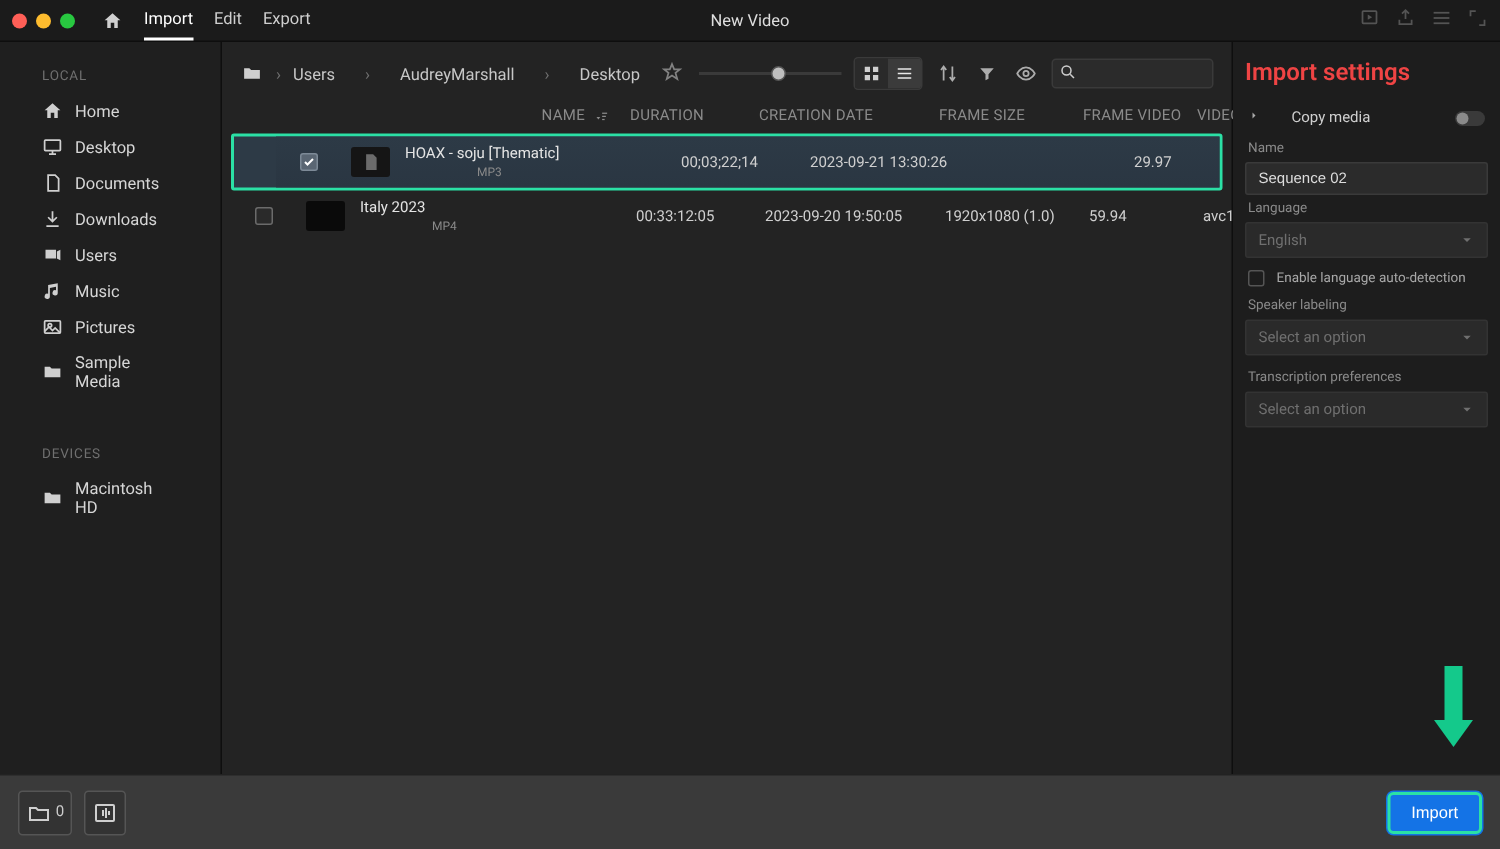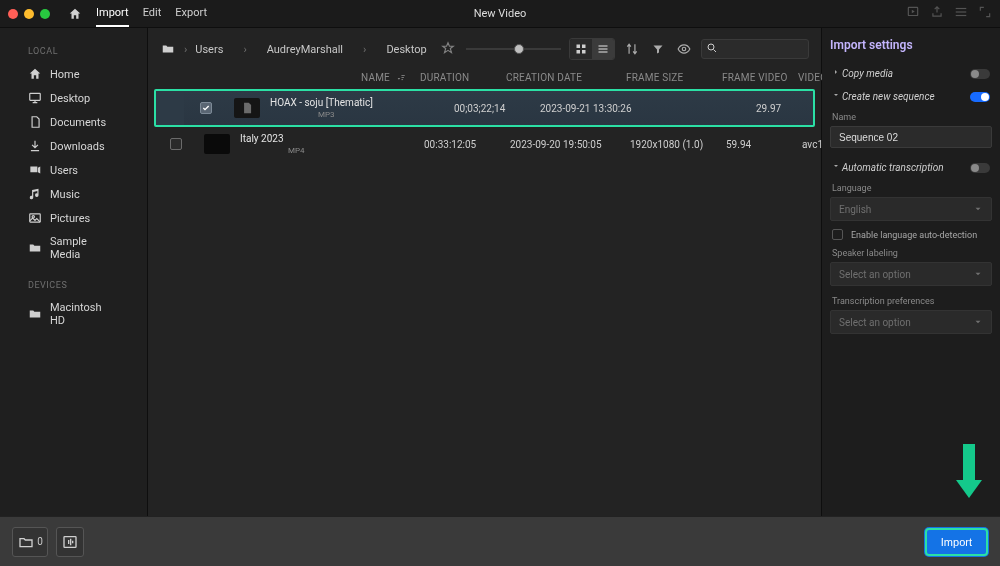--- a/index.html
+++ b/index.html
@@ -61,23 +61,23 @@
   .thumb.dark { background: #0a0a0a; }
   .media-name { display: flex; flex-direction: column; }
   .media-name .nm { font-size: 10px; color: #e4e4e4; }
   .media-name .ext { font-size: 8px; color: #8a8a8a; margin-top: 2px; padding-left: 48px; }
 
   .row-wrap.selected { border: 2px solid #2be0a5; background: #2d3a46; }
   .row-wrap.selected .row { background: linear-gradient(#2d3a46,#2a3642); margin-left: 28px; }
 
   
   .rightp { width: 178px; background: #1d1d1d; padding: 10px 8px 0; font-size: 10px; color: #cfcfcf; overflow: hidden; }
-  .rightp h3 { font-size: 12px; font-weight: 600; color: #c4b5fd; margin-bottom: 10px; }
+  .rightp h3 { font-size: 16px; font-weight: 600; color: #ef4444; margin-bottom: 10px; }
   .opt-row { display: flex; align-items: center; justify-content: space-between; padding: 6px 2px; cursor: pointer; }
-  .opt-row .lbl { display: flex; align-items: flex-start; gap: 2px; font-style: italic; }
+  .opt-row .lbl { display: flex; align-items: flex-start; gap: 21px; }
   .caret { width: 8px; height: 8px; display: inline-block; }
   .toggle { width: 20px; height: 10px; background: #3a3a3a; border-radius: 6px; position: relative; }
   .toggle::after { content: ""; position: absolute; top: 1px; left: 1px; width: 8px; height: 8px; border-radius: 50%; background: #8a8a8a; }
   .toggle.on { background: #176bff; }
   .toggle.on::after { left: auto; right: 1px; background: #fff; }
 
   .field-lbl { color: #8a8a8a; font-size: 9px; margin: 4px 2px; }
   .txtfield { width: 100%; height: 22px; background: #2b2b2b; border: 1px solid #3a3a3a; border-radius: 2px; padding: 0 8px; color: #ddd; font-size: 10px; }
   .select { width: 100%; height: 22px; background: #2a2a2a; border: 1px solid #333; border-radius: 2px; color: #6f6f6f; font-size: 10px; display: flex; align-items: center; justify-content: space-between; padding: 11px 8px; }
   .chk-line { display: flex; align-items: center; gap: 8px; margin: 8px 2px; color: #a8a8a8; font-size: 9px; }
@@ -197,21 +197,21 @@
       </div>
     <div class="side-item">
         <span class="ic">
           <svg width="14" height="14" viewBox="0 0 24 24" fill="#cfcfcf">
             <path d="M3 6h6l2 2h10v10H3z"></path>
           </svg>
         </span>
         <span>Sample Media</span>
       </div>
 
-    <div class="side-heading" style="margin-top:14px">DEVICES</div>
+    <div class="side-heading" style="margin-top:32px">DEVICES</div>
     <div class="side-item">
         <span class="ic">
           <svg width="14" height="14" viewBox="0 0 24 24" fill="#cfcfcf">
             <path d="M3 6h6l2 2h10v10H3z"></path>
           </svg>
         </span>
         <span>Macintosh HD</span>
       </div>
   </div>
 
@@ -350,41 +350,23 @@
 
     <div class="opt-row">
       <span class="lbl">
           <svg class="caret" viewBox="0 0 24 24" fill="#aaa">
             <path d="M9 6l6 6-6 6z"></path>
           </svg>
           <span>Copy media</span>
         </span>
       <span class="toggle"></span>
     </div>
-    <div class="opt-row">
-      <span class="lbl">
-          <svg class="caret" viewBox="0 0 24 24" fill="#aaa">
-            <path d="M6 9l6 6 6-6z"></path>
-          </svg>
-          <span>Create new sequence</span>
-        </span>
-      <span class="toggle on"></span>
-    </div>
     <div class="field-lbl">Name</div>
     <input class="txtfield" value="Sequence 02" style="">
 
-    <div class="opt-row" style="margin-top:8px">
-      <span class="lbl">
-          <svg class="caret" viewBox="0 0 24 24" fill="#aaa">
-            <path d="M6 9l6 6 6-6z"></path>
-          </svg>
-          <span>Automatic transcription</span>
-        </span>
-      <span class="toggle"></span>
-    </div>
     <div class="field-lbl">Language</div>
     <div class="select">
       <span>English</span>
       <svg width="10" height="10" viewBox="0 0 24 24" fill="#6f6f6f">
           <path d="M6 9l6 6 6-6z"></path>
         </svg>
     </div>
     <div class="chk-line">
       <span class="box"></span>
       <span>Enable language auto-detection</span>

